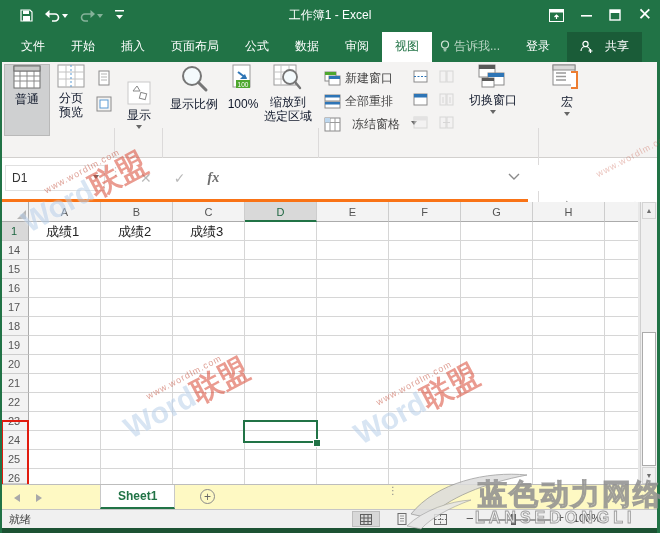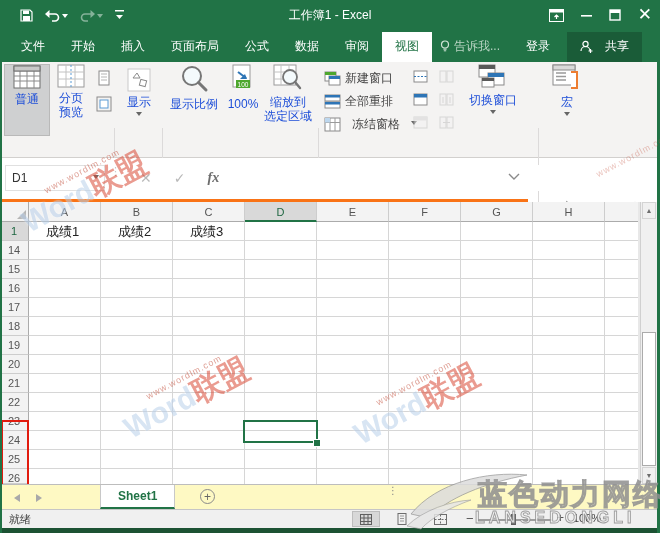--- a/index.html
+++ b/index.html
@@ -16,21 +16,21 @@
   .winctl{position:absolute;right:8px;top:0;height:30px;display:flex;align-items:center;gap:17px;}
   .winctl .x{color:#fff;font-size:17px;font-weight:bold;line-height:30px;}
   
   .tabbar{position:absolute;left:0;top:30px;width:660px;height:32px;background:#217346;display:flex;align-items:flex-end;padding-left:8px;box-sizing:border-box;}
   .rtab{color:#fff;font-size:12px;padding:6px 13px 7px 13px;cursor:default;}
   .rtab.active{background:#fff;color:#217346;}
   .rtab.dim{color:#b9d4c3;display:flex;align-items:center;gap:4px;padding-left:8px;}
   .rtab.share{background:#1a5c38;display:flex;align-items:center;gap:12px;margin-left:4px;}
   
   .ribbon{position:absolute;left:0;top:62px;width:660px;height:96px;background:#f4f3f2;border-bottom:1px solid #d2d0ce;box-sizing:border-box;}
-  .rbig{position:absolute;display:flex;flex-direction:column;align-items:center;justify-content:flex-start;font-size:12px;color:#1d4ed8;text-align:center;line-height:14px;}
+  .rbig{position:absolute;display:flex;flex-direction:column;align-items:center;justify-content:flex-start;font-size:12px;color:#0f172a;text-align:center;line-height:14px;}
   .rbig .lbl{margin-top:3px;}
   .rsel{background:#cfd0d1;border:1px solid #b9b9b9;}
   .grplbl{position:absolute;font-size:11px;color:#7f7f7f;text-align:center;top:137px;height:14px;line-height:14px;}
   .vsep{position:absolute;top:66px;height:84px;width:1px;background:#dcdada;}
   .dar{width:0;height:0;border:3px solid transparent;border-top:4px solid #666;margin-top:3px;}
   .smallbtn{display:flex;align-items:center;gap:4px;height:22px;font-size:12px;color:#444;white-space:nowrap;}
   .icbtn{width:20px;height:20px;display:flex;align-items:center;justify-content:center;}
   .chevup{position:absolute;right:18px;top:138px;}
   
   .fbar{position:absolute;left:0;top:158px;width:528px;height:44px;background:#fff;border-bottom:3px solid #f97316;box-sizing:border-box;}
@@ -212,21 +212,21 @@
     </div>
     <div class="icbtn" style="position:absolute;left:94px;top:32px;">
       <svg width="16" height="16" viewBox="0 0 16 16">
           <rect x="1" y="1" width="14" height="14" fill="none" stroke="#8a8a8a"></rect>
           <rect x="4" y="4" width="8" height="8" fill="#fff" stroke="#5b9bd5"></rect>
         </svg>
     </div>
     <div class="grplbl" style="left:4px;width:106px;">工作簿视图</div>
     <div class="vsep" style="left:114px;"></div>
 
-    <div class="rbig" style="left:119px;top:6px;width:40px;height:70px;">
+    <div class="rbig" style="left:119px;top:19px;width:40px;height:70px;">
       <svg width="24" height="24" viewBox="0 0 24 24">
           <rect x="1" y="1" width="22" height="22" fill="#fff" stroke="#c9c9c9"></rect>
           <path d="M6 10 l4-5 3 5 z" fill="none" stroke="#8a8a8a"></path>
           <rect x="13" y="12" width="6" height="6" fill="none" stroke="#8a8a8a" transform="rotate(15 16 15)"></rect>
         </svg>
       <span class="lbl">显示</span>
       <span class="dar"></span>
     </div>
     <div class="vsep" style="left:162px;"></div>
 

